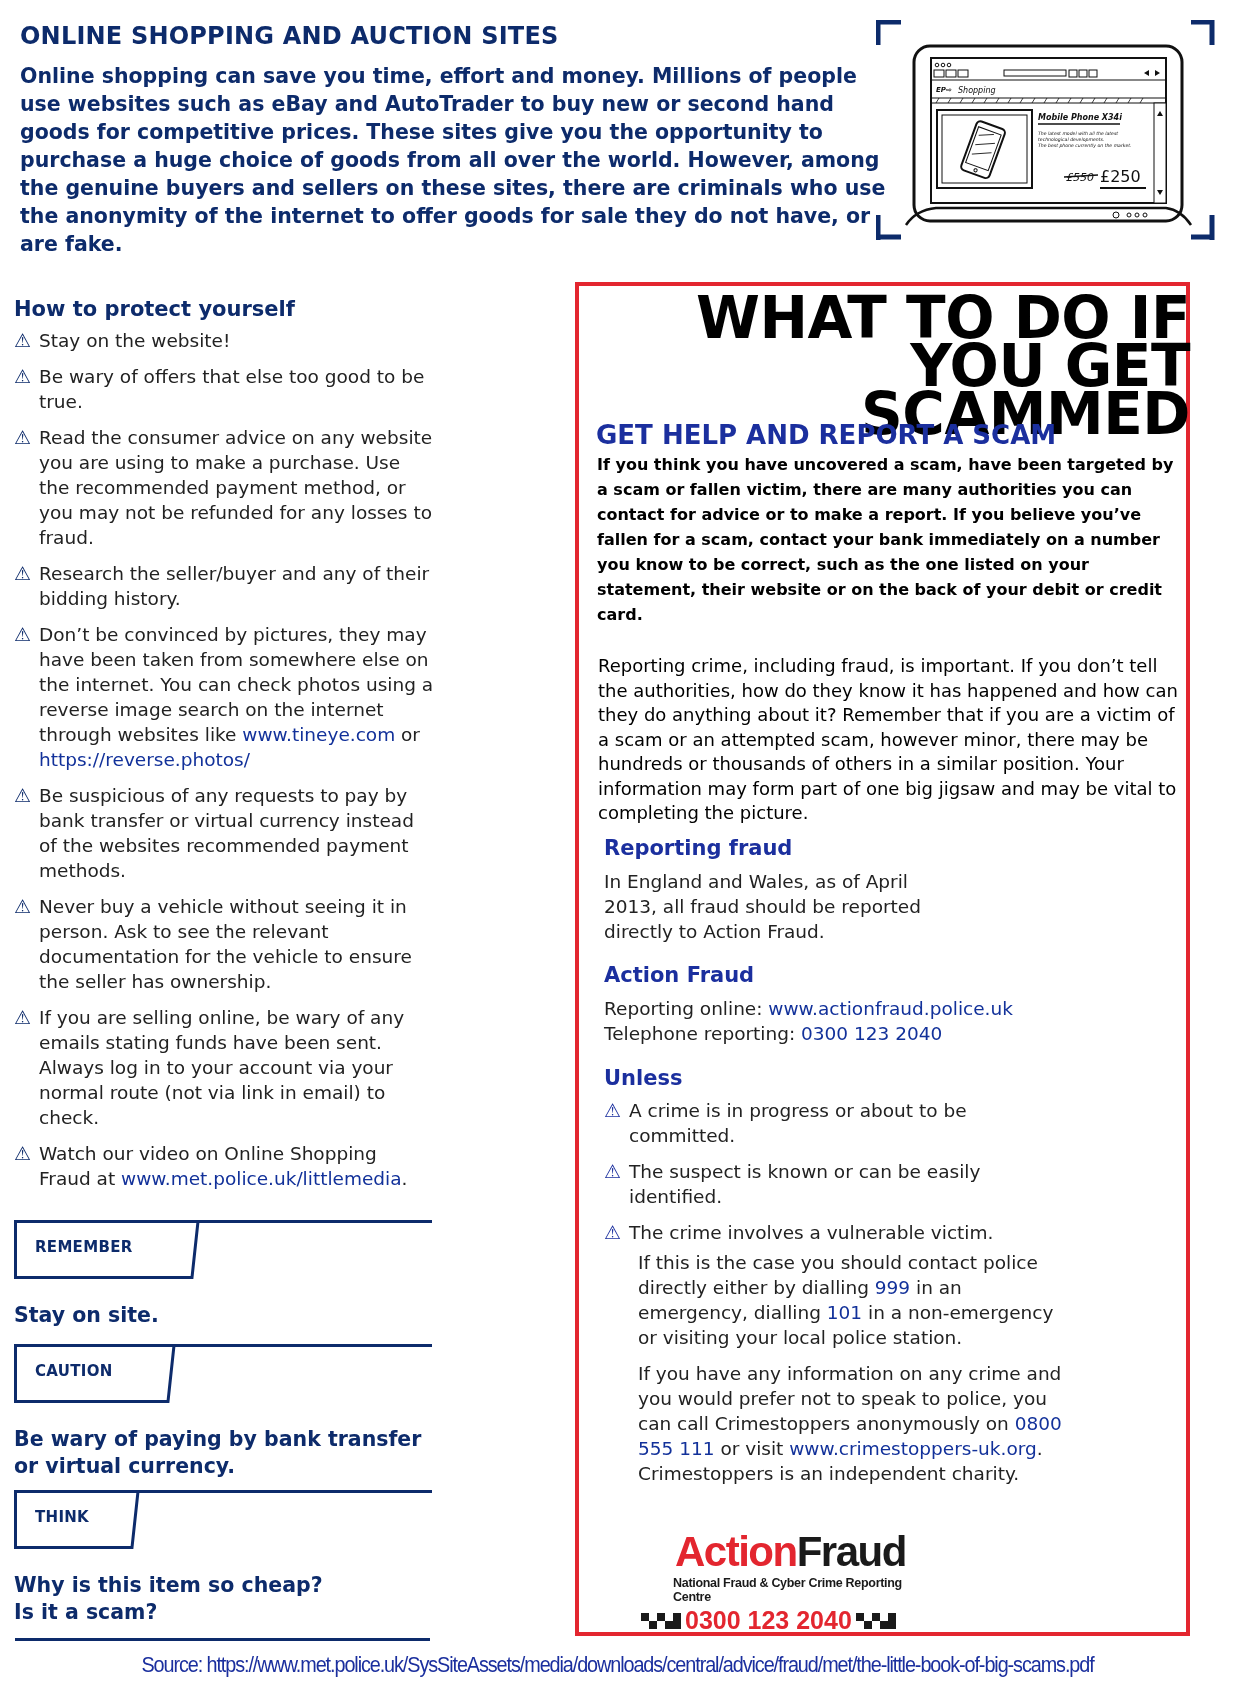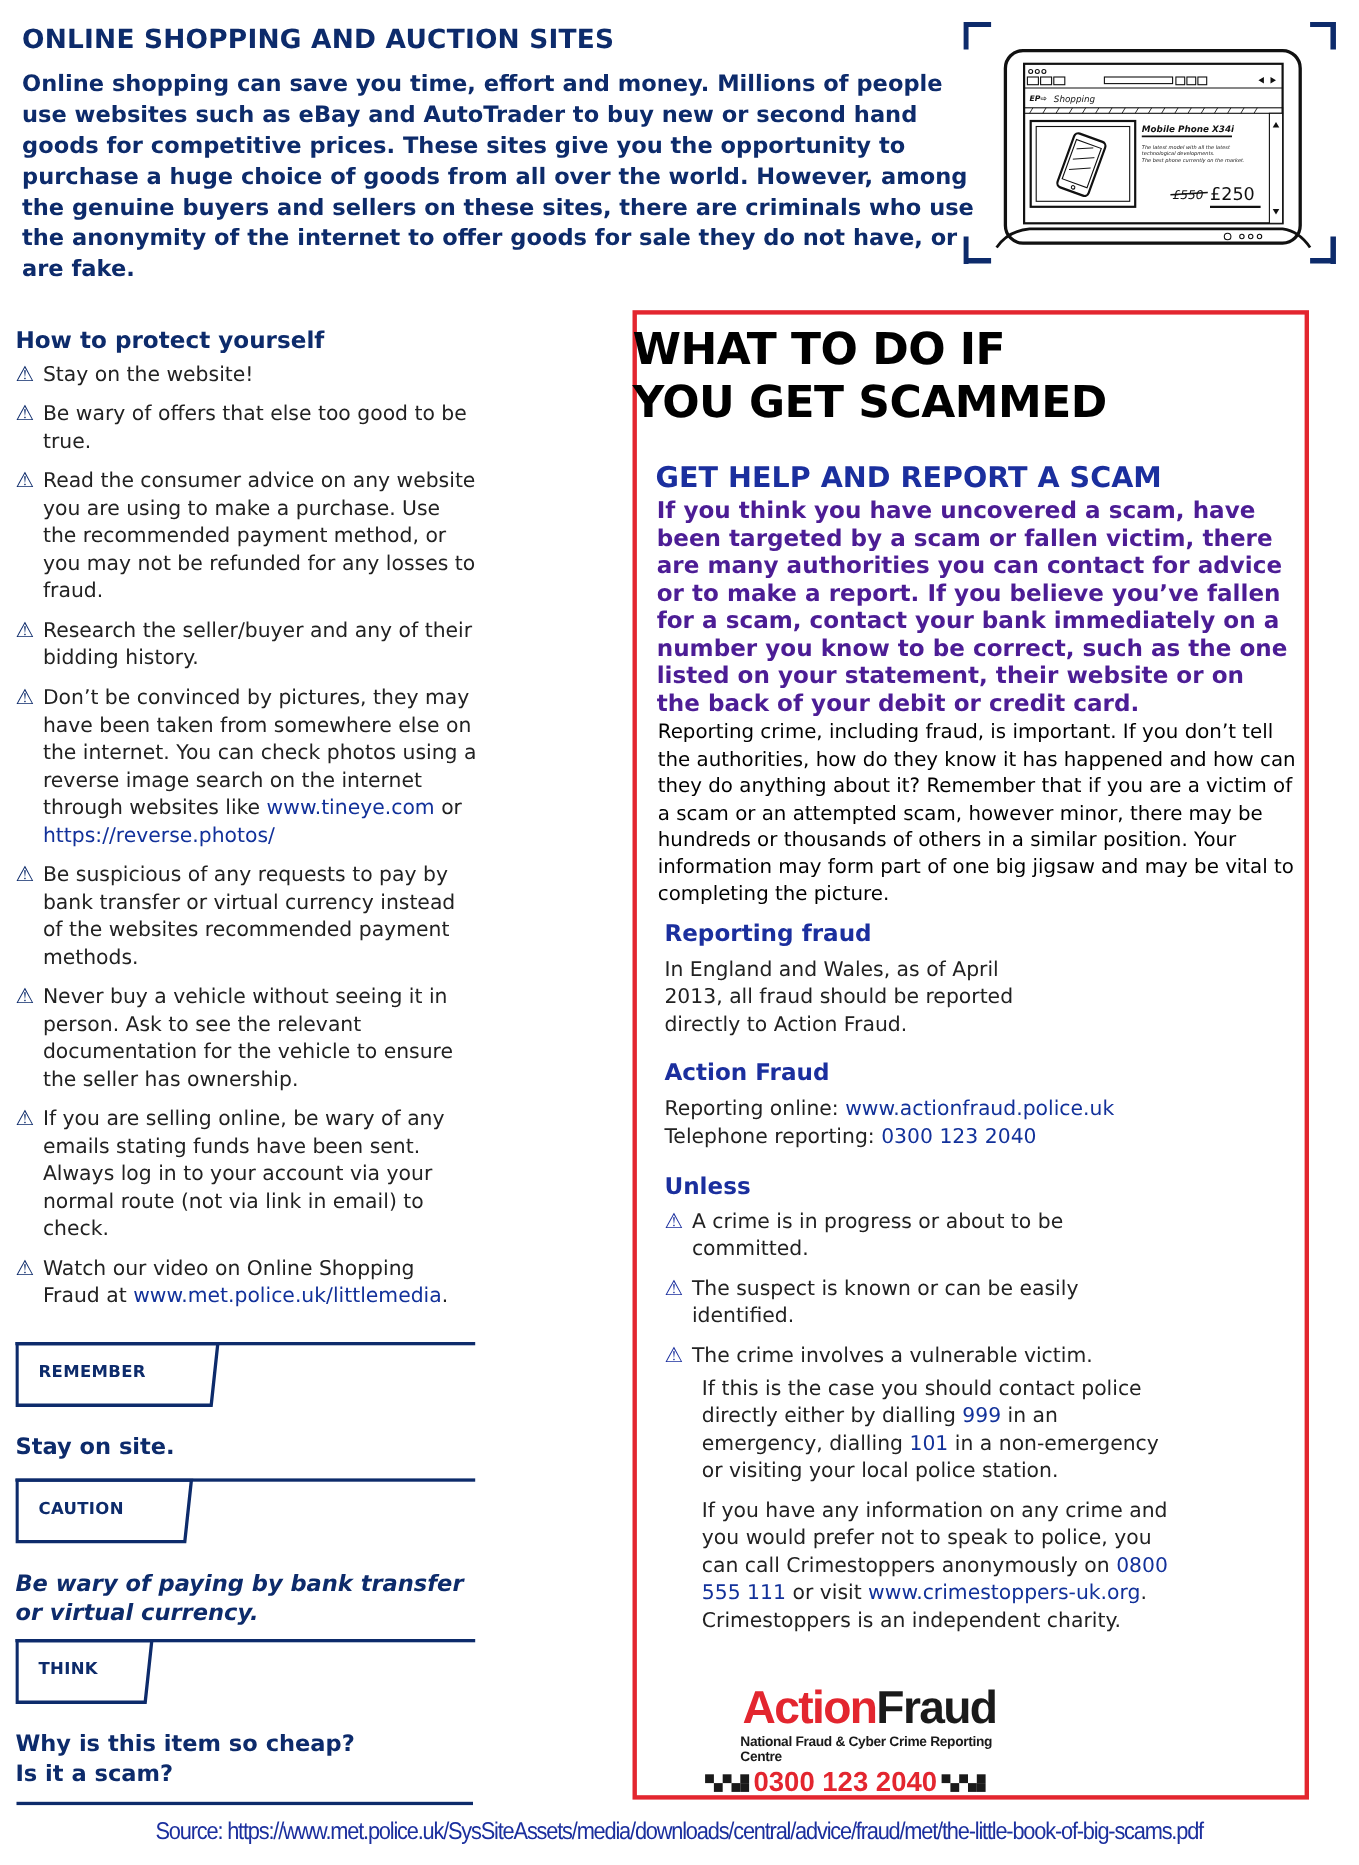--- a/index.html
+++ b/index.html
@@ -19,23 +19,23 @@
   a, .link { color:#12319a; text-decoration:none; }
   .callout { left:14px; width:418px; }
   .callout .rule { position:absolute; left:0; top:0; width:418px; height:3px; background:#0d2b6b; }
   .callout .tagbox { position:absolute; left:0; top:0; height:58px; }
   .callout .tagbox svg { position:absolute; left:0; top:0; }
   .callout .taglabel { position:absolute; left:21px; top:18px; font-size:15px; font-weight:bold; color:#0d2b6b; letter-spacing:0.3px; }
   .callout-msg { left:14px; width:430px; font-size:20.5px; font-weight:bold; color:#0d2b6b; line-height:27px; }
   #bottom-rule { left:15px; top:1638px; width:415px; height:3px; background:#0d2b6b; }
   
   #redbox { left:575px; top:282px; width:615px; height:1354px; border:4px solid #e3262f; box-sizing:border-box; }
-  #scam-title { left:575px; top:294px; width:615px; text-align:left; font-size:40px; font-weight:bold; color:#000; line-height:48px; letter-spacing:-0.5px; }
+  #scam-title { left:575px; top:294px; width:615px; text-align:right; font-size:58px; font-weight:bold; color:#000; line-height:48px; letter-spacing:-0.5px; }
   #help-heading { left:596px; top:420px; font-size:26px; font-weight:bold; color:#1b2f9e; }
-  #help-bold { left:597px; top:452px; width:580px; font-size:21px; font-weight:bold; color:#4c1d95; line-height:25px; }
+  #help-bold { left:597px; top:452px; width:580px; font-size:16px; font-weight:bold; color:#000000; line-height:25px; }
   #help-body { left:598px; top:654px; width:585px; font-size:18px; color:#000000; line-height:24.5px; }
   .sub-h { font-size:21px; font-weight:bold; color:#1b2f9e; }
   .body-t { font-size:18.5px; color:#222; line-height:25px; }
   #rf-heading { left:604px; top:836px; }
   #rf-body { left:604px; top:869px; width:360px; }
   #af-heading { left:604px; top:963px; }
   #af-body { left:604px; top:996px; width:520px; }
   #unless-heading { left:604px; top:1066px; }
   #unless-list { left:604px; top:1098px; width:470px; }
   #unless-list .tip { margin-bottom:11px; }
@@ -173,21 +173,21 @@
 
 <div class="abs callout" style="top:1344px;">
   <div class="rule"></div>
   <div class="tagbox">
     <svg width="170" height="60">
         <path d="M1.5 1.5 H160 L154 57.5 H1.5 Z" fill="none" stroke="#0d2b6b" stroke-width="3"></path>
       </svg>
     <span class="taglabel">CAUTION</span>
   </div>
 </div>
-<div class="abs callout-msg" style="top:1426px;font-style:italic;">Be wary of paying by bank transfer or virtual currency.</div>
+<div class="abs callout-msg" style="top:1426px;">Be wary of paying by bank transfer or virtual currency.</div>
 
 <div class="abs callout" style="top:1490px;">
   <div class="rule"></div>
   <div class="tagbox">
     <svg width="140" height="60">
         <path d="M1.5 1.5 H124 L118 57.5 H1.5 Z" fill="none" stroke="#0d2b6b" stroke-width="3"></path>
       </svg>
     <span class="taglabel">THINK</span>
   </div>
 </div>

